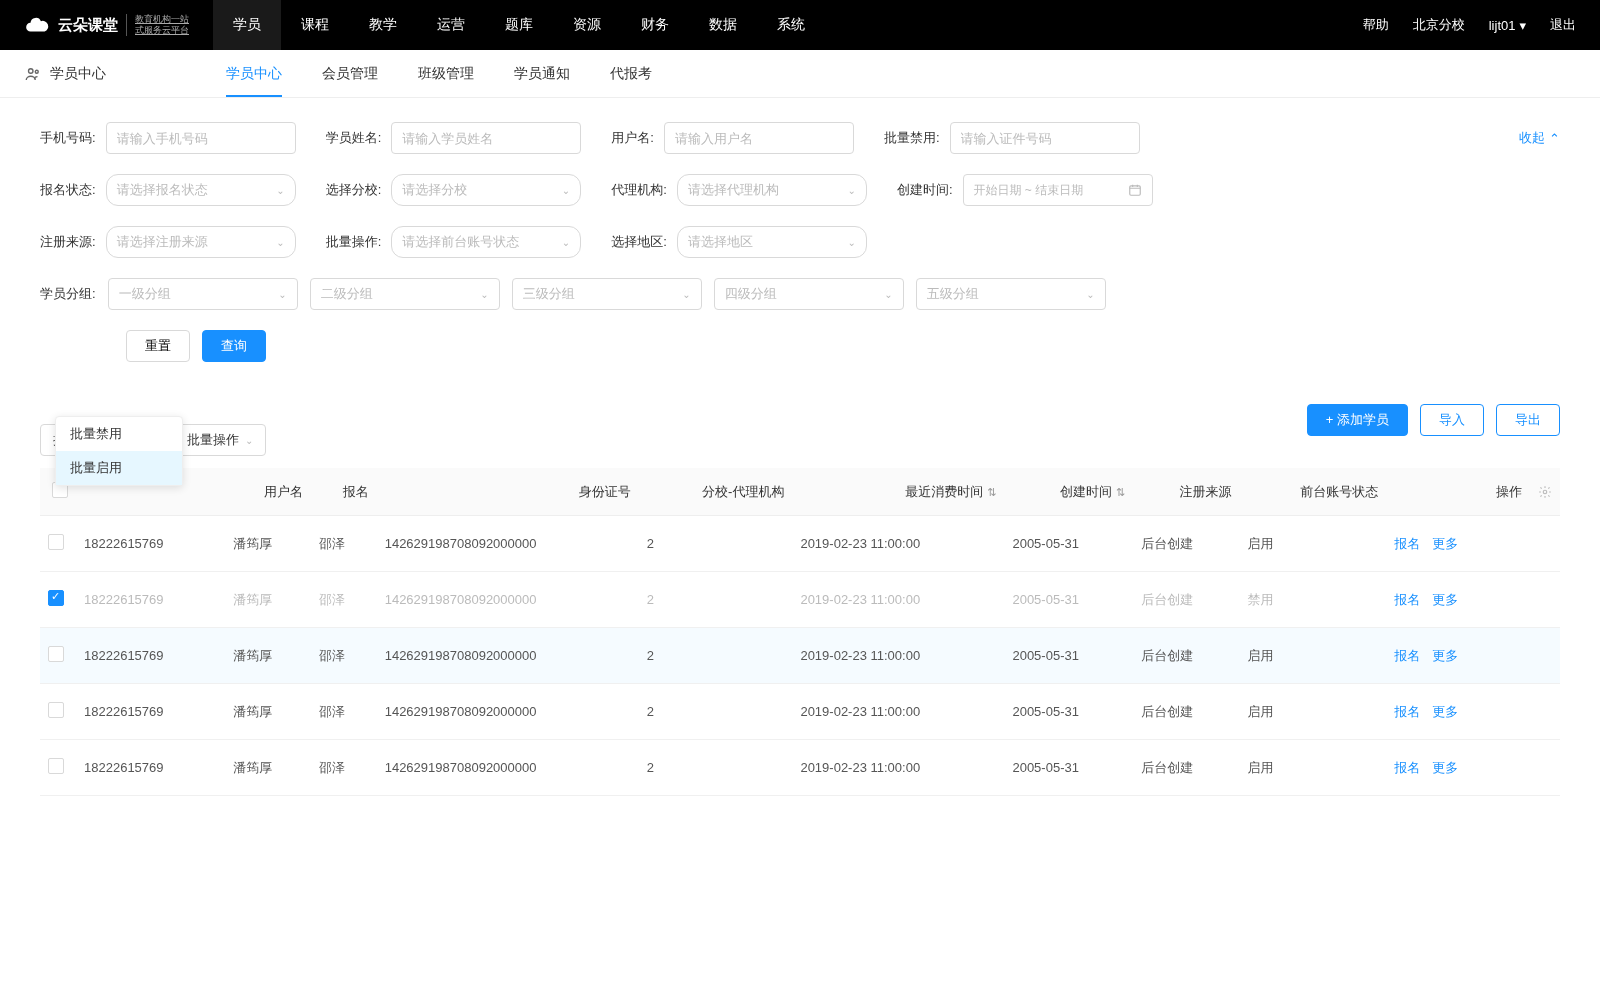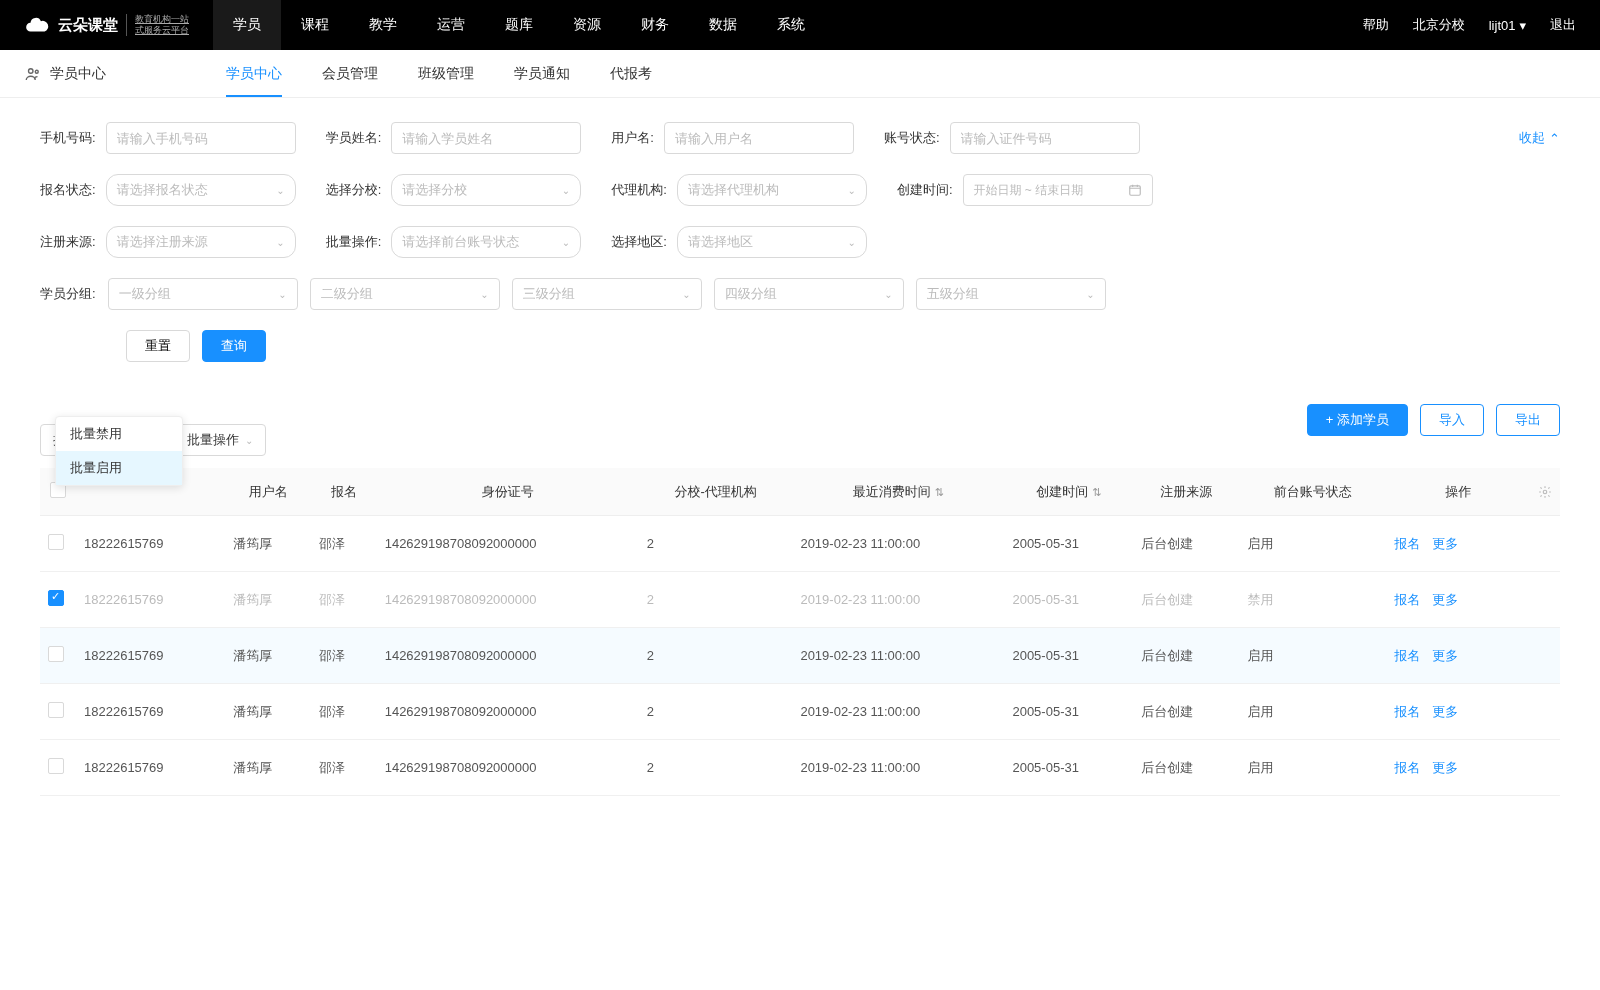--- a/index.html
+++ b/index.html
@@ -40,21 +40,21 @@
 
 .toolbar { padding: 12px 40px; display: flex; align-items: center; gap: 12px; position: relative; }
 .dropdown-btn { height: 32px; padding: 0 12px; border: 1px solid #d9d9d9; border-radius: 4px; background: #fff; font-size: 13px; cursor: pointer; display: flex; align-items: center; gap: 6px; margin-top: 40px; }
 .dropdown-menu { position: absolute; top: 44px; left: 55px; width: 128px; background: #fff; border: 1px solid #eee; border-radius: 4px; box-shadow: 0 2px 8px rgba(0,0,0,0.12); z-index: 10; }
 .dropdown-item { padding: 8px 14px; font-size: 13px; cursor: pointer; }
 .dropdown-item.hover { background: #e6f7ff; }
 .toolbar-right { margin-left: auto; display: flex; gap: 12px; }
 .btn-outline-primary { border: 1px solid #1890ff; color: #1890ff; background: #fff; }
 
 .table { width: calc(100% - 80px); margin: 0 40px; border-collapse: collapse; }
-.table th { text-align: center; padding: 14px 8px; font-size: 13px; font-weight: 500; color: #333; background: #fafafa; border-bottom: 1px solid #eee; }
+.table th { text-align: right; padding: 14px 8px; font-size: 13px; font-weight: 500; color: #333; background: #fafafa; border-bottom: 1px solid #eee; }
 .table td { padding: 18px 8px; font-size: 13px; border-bottom: 1px solid #f0f0f0; color: #555; }
 .table tr.disabled td { color: #bbb; }
 .table tr.hover td { background: #f5fbff; }
 .checkbox { width: 16px; height: 16px; border: 1px solid #d9d9d9; border-radius: 2px; display: inline-block; cursor: pointer; background: #fff; }
 .checkbox.checked { background: #1890ff; border-color: #1890ff; position: relative; }
 .checkbox.checked::after { content: "✓"; color: #fff; font-size: 11px; position: absolute; top: -1px; left: 2px; }
 .action-link { color: #1890ff; cursor: pointer; margin-right: 12px; }
 .sort-icon { display: inline-block; margin-left: 4px; color: #999; font-size: 11px; }
 .gear-col { width: 30px; text-align: center; color: #bbb; }
 .chevron { font-size: 10px; color: #bbb; }
@@ -126,21 +126,21 @@
       </div>
       <div class="filter-group">
         <span class="filter-label">学员姓名:</span>
         <input class="filter-input" placeholder="请输入学员姓名" style="">
       </div>
       <div class="filter-group">
         <span class="filter-label">用户名:</span>
         <input class="filter-input" placeholder="请输入用户名" style="">
       </div>
       <div class="filter-group">
-        <span class="filter-label">账号状态:</span>
+        <span class="filter-label">批量禁用:</span>
         <input class="filter-input" placeholder="请输入证件号码" style="">
       </div>
       <span class="collapse-link">收起 <span>⌃</span></span>
     </div>
   <div class="filter-row" id="filter-row-2">
       <div class="filter-group">
         <span class="filter-label">报名状态:</span>
         <div class="filter-select">
           <span>请选择报名状态</span>
           <span class="chevron">⌄</span>

